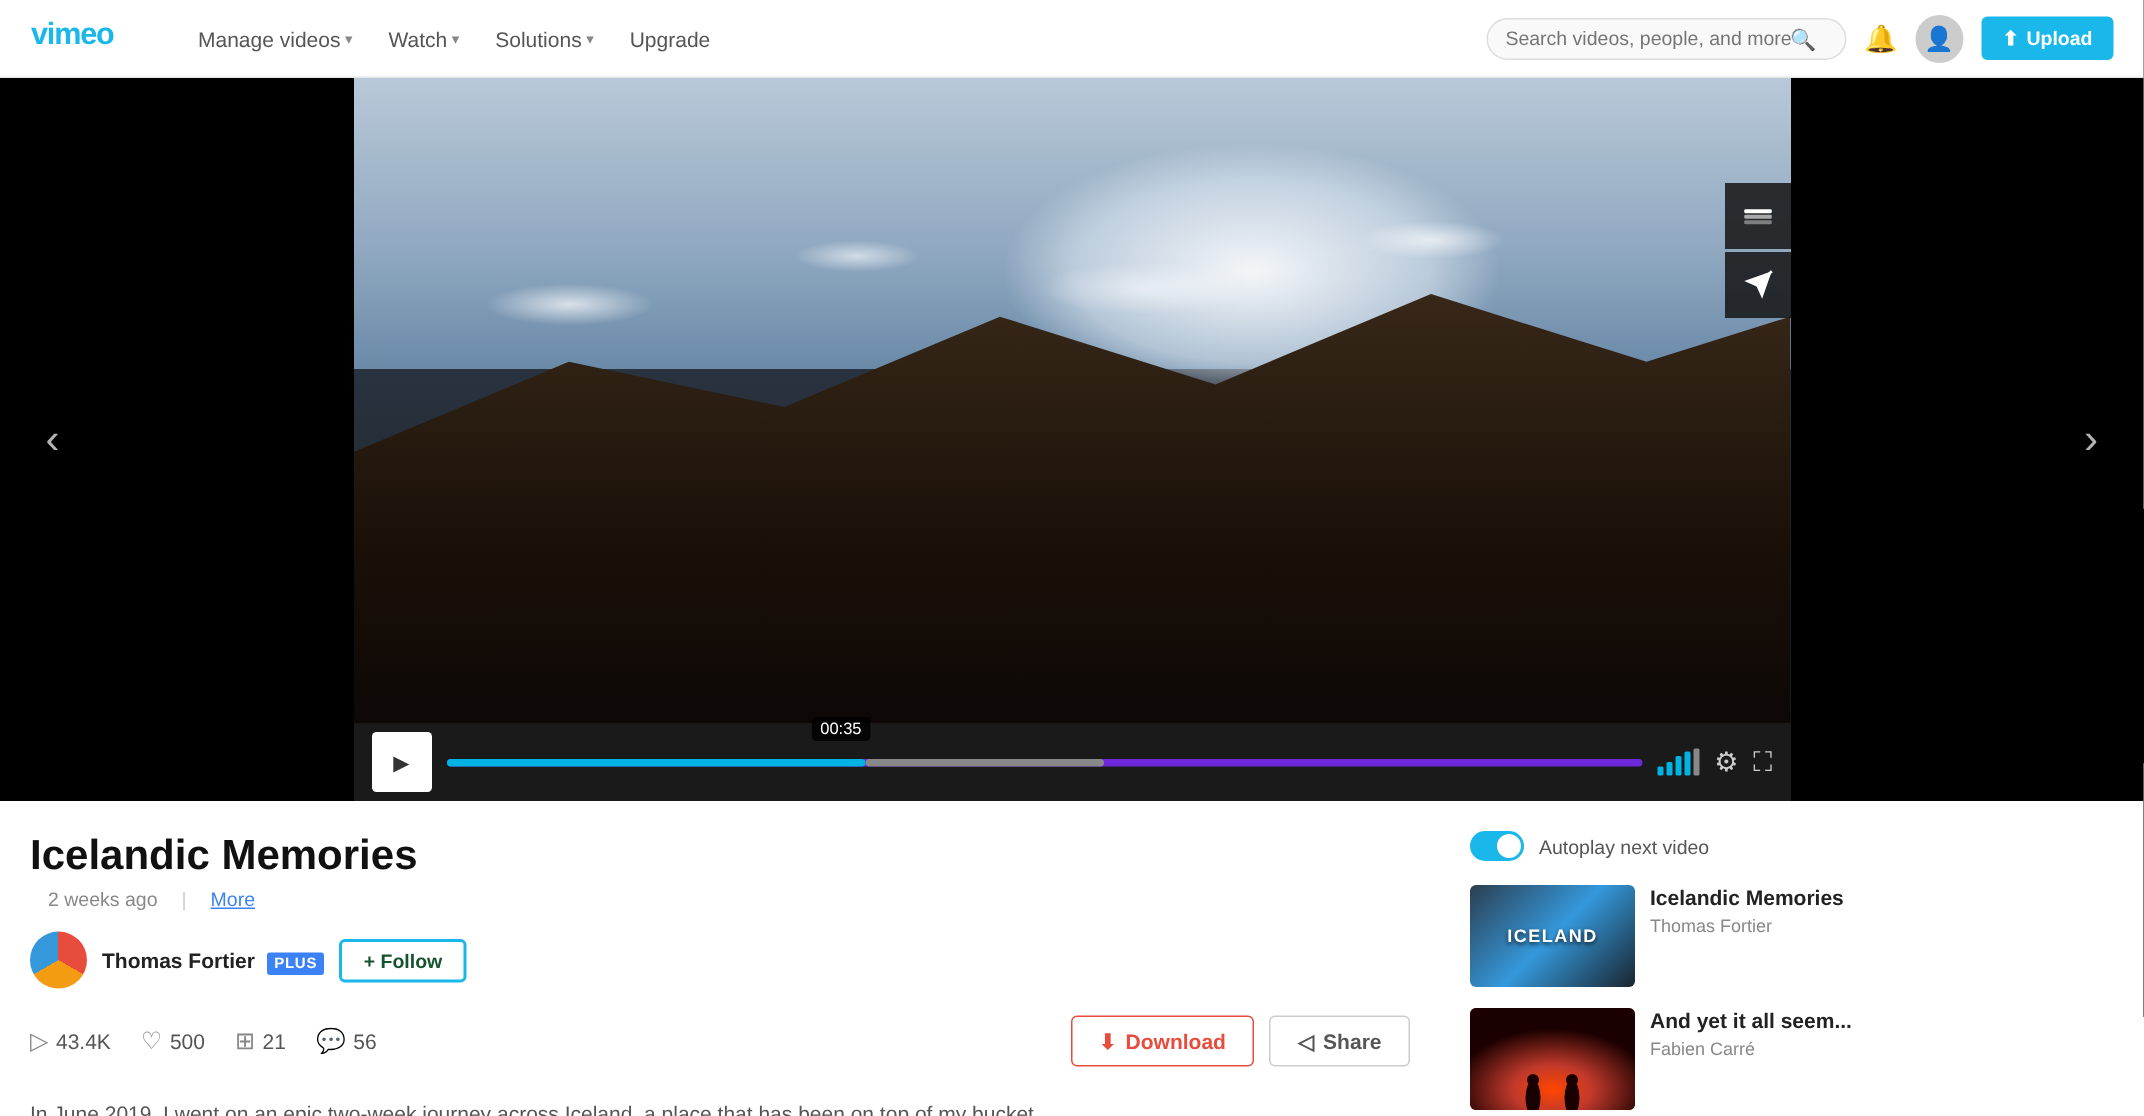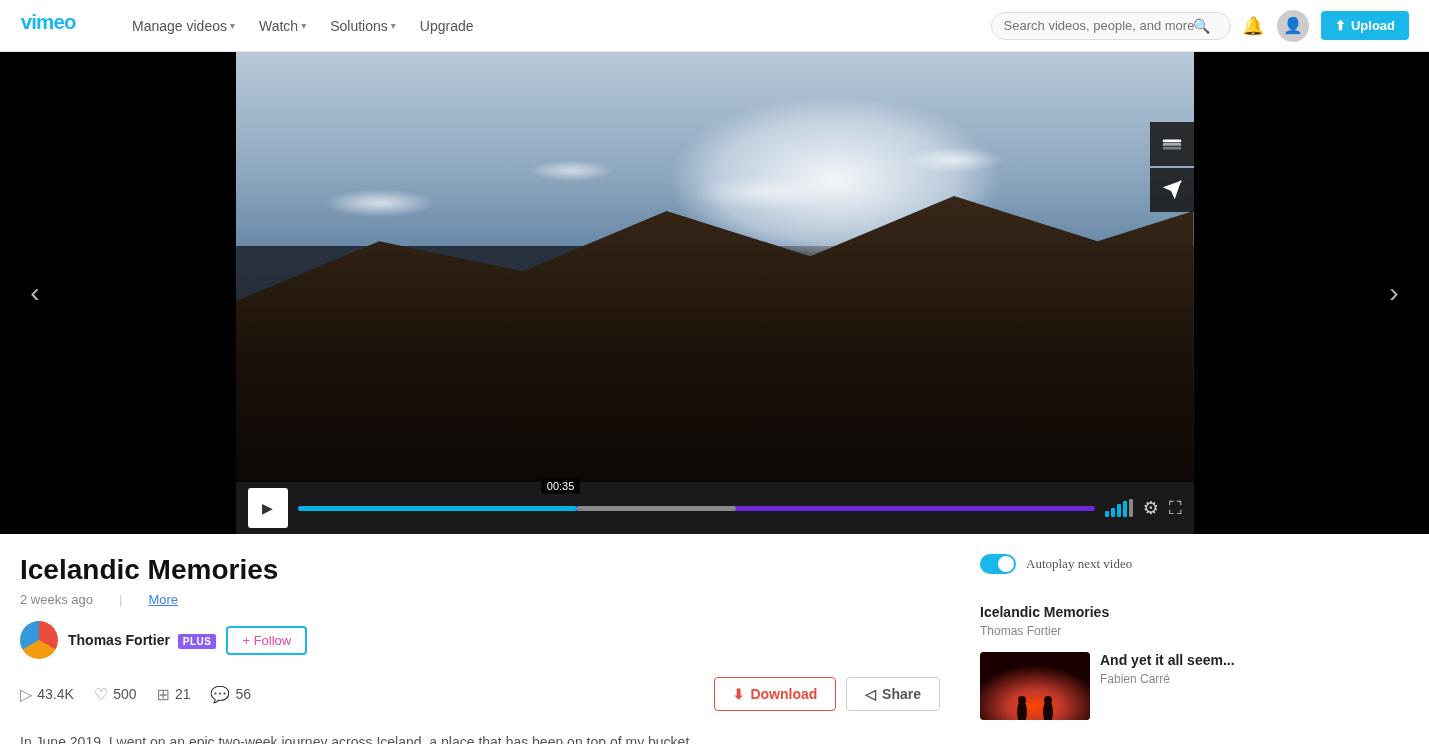--- a/index.html
+++ b/index.html
@@ -283,24 +283,25 @@
     }
     .video-title {
       font-size: 28px;
       font-weight: 700;
       color: #111;
       margin-bottom: 6px;
     }
     .video-meta {
       display: flex;
       align-items: center;
-      gap: 26px;
+      gap: 16px;
       font-size: 13px;
       color: #888;
       margin-bottom: 14px;
+      margin-left: 12px;
     }
     .video-meta-sep { color: #ccc; }
     .more-link { color: #3b82f6; cursor: pointer; text-decoration: underline; }
     .creator-row {
       display: flex;
       align-items: center;
       gap: 10px;
       margin-bottom: 18px;
     }
     .creator-avatar {
@@ -309,37 +310,37 @@
       border-radius: 50%;
       background: conic-gradient(#e74c3c 0deg 120deg, #f39c12 120deg 240deg, #3498db 240deg 360deg);
       flex-shrink: 0;
     }
     .creator-name {
       font-size: 14px;
       font-weight: 600;
       color: #222;
     }
     .plus-badge {
-      background: #8b5cf6;
+      background: #3b82f6;
       color: #fff;
       font-size: 10px;
       font-weight: 700;
       padding: 2px 5px;
       border-radius: 2px;
       margin-left: 4px;
       letter-spacing: 0.5px;
     }
     .follow-btn {
       background: #fff;
       border: 2px solid #1ab7ea;
-      color: #ec4899;
+      color: #14532d;
       padding: 5px 14px;
       border-radius: 4px;
       font-size: 13px;
-      font-weight: 400;
+      font-weight: 700;
       cursor: pointer;
     }
     .stats-row {
       display: flex;
       align-items: center;
       gap: 20px;
       font-size: 14px;
       color: #555;
       margin-bottom: 20px;
     }
@@ -395,22 +396,21 @@
     .sidebar-title {
       font-size: 16px;
       font-weight: 700;
       color: #111;
       margin-bottom: 10px;
     }
     .autoplay-row {
       display: flex;
       align-items: center;
       gap: 10px;
-      margin-bottom: 30px;
-      font-family: Liberation Serif, serif;
+      margin-bottom: 16px;
     }
     .toggle-switch {
       width: 36px;
       height: 20px;
       background: #1ab7ea;
       border-radius: 10px;
       position: relative;
       cursor: pointer;
     }
     .toggle-knob {
@@ -610,20 +610,23 @@
 
   <aside class="sidebar">
     <div class="autoplay-row">
       <div class="toggle-switch">
         <div class="toggle-knob"></div>
       </div>
       <span class="autoplay-label">Autoplay next video</span>
     </div>
 
     <div class="related-video">
+      <div class="related-thumb related-thumb-1">
+        <span class="iceland-label">ICELAND</span>
+      </div>
       <div class="related-info">
         <div class="related-video-title">Icelandic Memories</div>
         <div class="related-creator">Thomas Fortier</div>
       </div>
     </div>
 
     <div class="related-video">
       <div class="related-thumb related-thumb-2">
 
         <svg width="110" height="68" viewBox="0 0 110 68" xmlns="http://www.w3.org/2000/svg" style="position:absolute;top:0;left:0">

